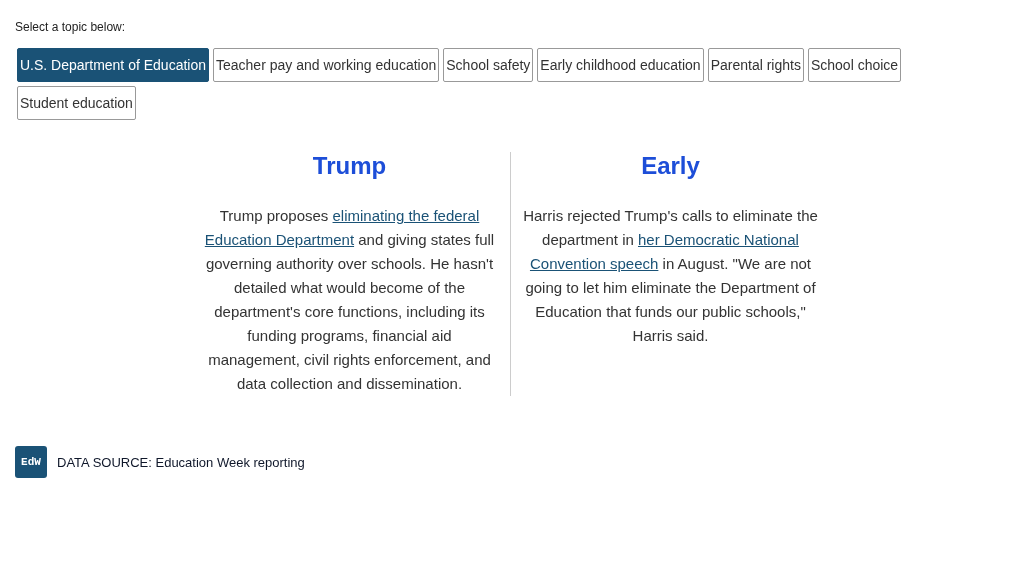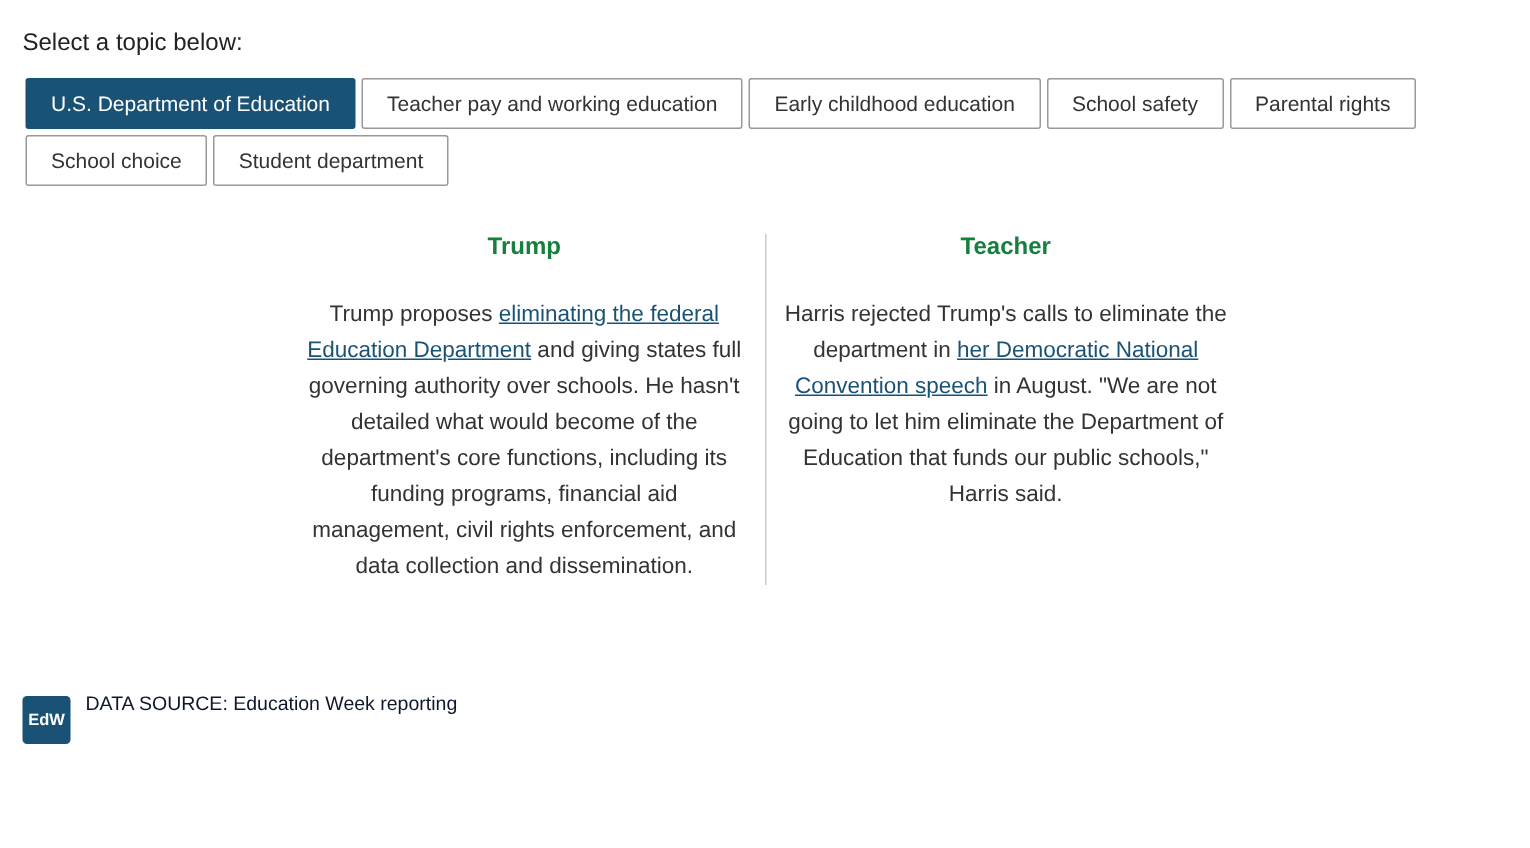--- a/index.html
+++ b/index.html
@@ -12,36 +12,36 @@
       font-family: Georgia, 'Times New Roman', serif;
       background: #fff;
       width: 1020px;
       min-height: 565px;
       padding: 20px 15px;
       color: #222;
     }
 
     .select-label {
       font-family: Arial, sans-serif;
-      font-size: 16px;
+      font-size: 12px;
       color: #222;
       margin-bottom: 12px;
     }
 
     .tabs-container {
       display: flex;
       flex-wrap: wrap;
       gap: 0;
       margin-bottom: 30px;
     }
 
     .tab-btn {
       font-family: Arial, sans-serif;
       font-size: 14px;
-      padding: 8px 16px;
+      padding: 8px 2px;
       border: 1px solid #999;
       background: #fff;
       cursor: pointer;
       color: #333;
       margin: 2px;
       border-radius: 2px;
     }
 
     .tab-btn.active {
       background: #1a5276;
@@ -50,23 +50,23 @@
     }
 
     .candidate-col {
       flex: 1;
       max-width: 300px;
       text-align: center;
     }
 
     .candidate-name {
       font-family: Arial, sans-serif;
-      font-size: 16px;
+      font-size: 24px;
       font-weight: bold;
-      color: #15803d;
+      color: #1d4ed8;
       margin-bottom: 24px;
     }
 
     .candidate-text {
       font-family: Liberation Sans, sans-serif;
       font-size: 15px;
       line-height: 1.6;
       color: #333;
     }
 
@@ -87,30 +87,29 @@
       align-items: center;
       margin-top: 40px;
       padding-top: 10px;
     }
 
     .edw-logo {
       width: 32px;
       height: 32px;
       background: #1a5276;
       color: #fff;
-      font-family: Liberation Sans, sans-serif;
+      font-family: Liberation Mono, monospace;
       font-size: 11px;
       font-weight: bold;
       display: flex;
       align-items: center;
       justify-content: center;
       border-radius: 3px;
       margin-right: 10px;
       flex-shrink: 0;
-      margin-top: 24px;
     }
 
     .footer-text {
       font-family: Arial, sans-serif;
       font-size: 13px;
       color: #0f172a;
     }
 
     .content-wrapper {
       display: flex;
@@ -123,40 +122,40 @@
     }
   </style>
 </head>
 <body>
 
 <p class="select-label">Select a topic below:</p>
 
 <div class="tabs-container">
   <button class="tab-btn active">U.S. Department of Education</button>
   <button class="tab-btn">Teacher pay and working education</button>
+  <button class="tab-btn">School safety</button>
   <button class="tab-btn">Early childhood education</button>
-  <button class="tab-btn">School safety</button>
   <button class="tab-btn">Parental rights</button>
   <button class="tab-btn">School choice</button>
-  <button class="tab-btn">Student department</button>
+  <button class="tab-btn">Student education</button>
 </div>
 
 <div class="content-wrapper">
   <div class="columns-wrapper">
     <div class="candidate-col">
       <div class="candidate-name">Trump</div>
       <p class="candidate-text">
         <span>Trump proposes </span><a href="#">eliminating the federal Education Department</a><span> and giving states full governing authority over schools. He hasn't detailed what would become of the department's core functions, including its funding programs, financial aid management, civil rights enforcement, and data collection and dissemination.</span>
       </p>
     </div>
 
     <div class="divider"></div>
 
     <div class="candidate-col">
-      <div class="candidate-name">Teacher</div>
+      <div class="candidate-name">Early</div>
       <p class="candidate-text">
         <span>Harris rejected Trump's calls to eliminate the department in </span><a href="#">her Democratic National Convention speech</a><span> in August. "We are not going to let him eliminate the Department of Education that funds our public schools," Harris said.</span>
       </p>
     </div>
   </div>
 </div>
 
 <div class="footer">
   <div class="edw-logo">EdW</div>
   <span class="footer-text">DATA SOURCE: Education Week reporting</span>

